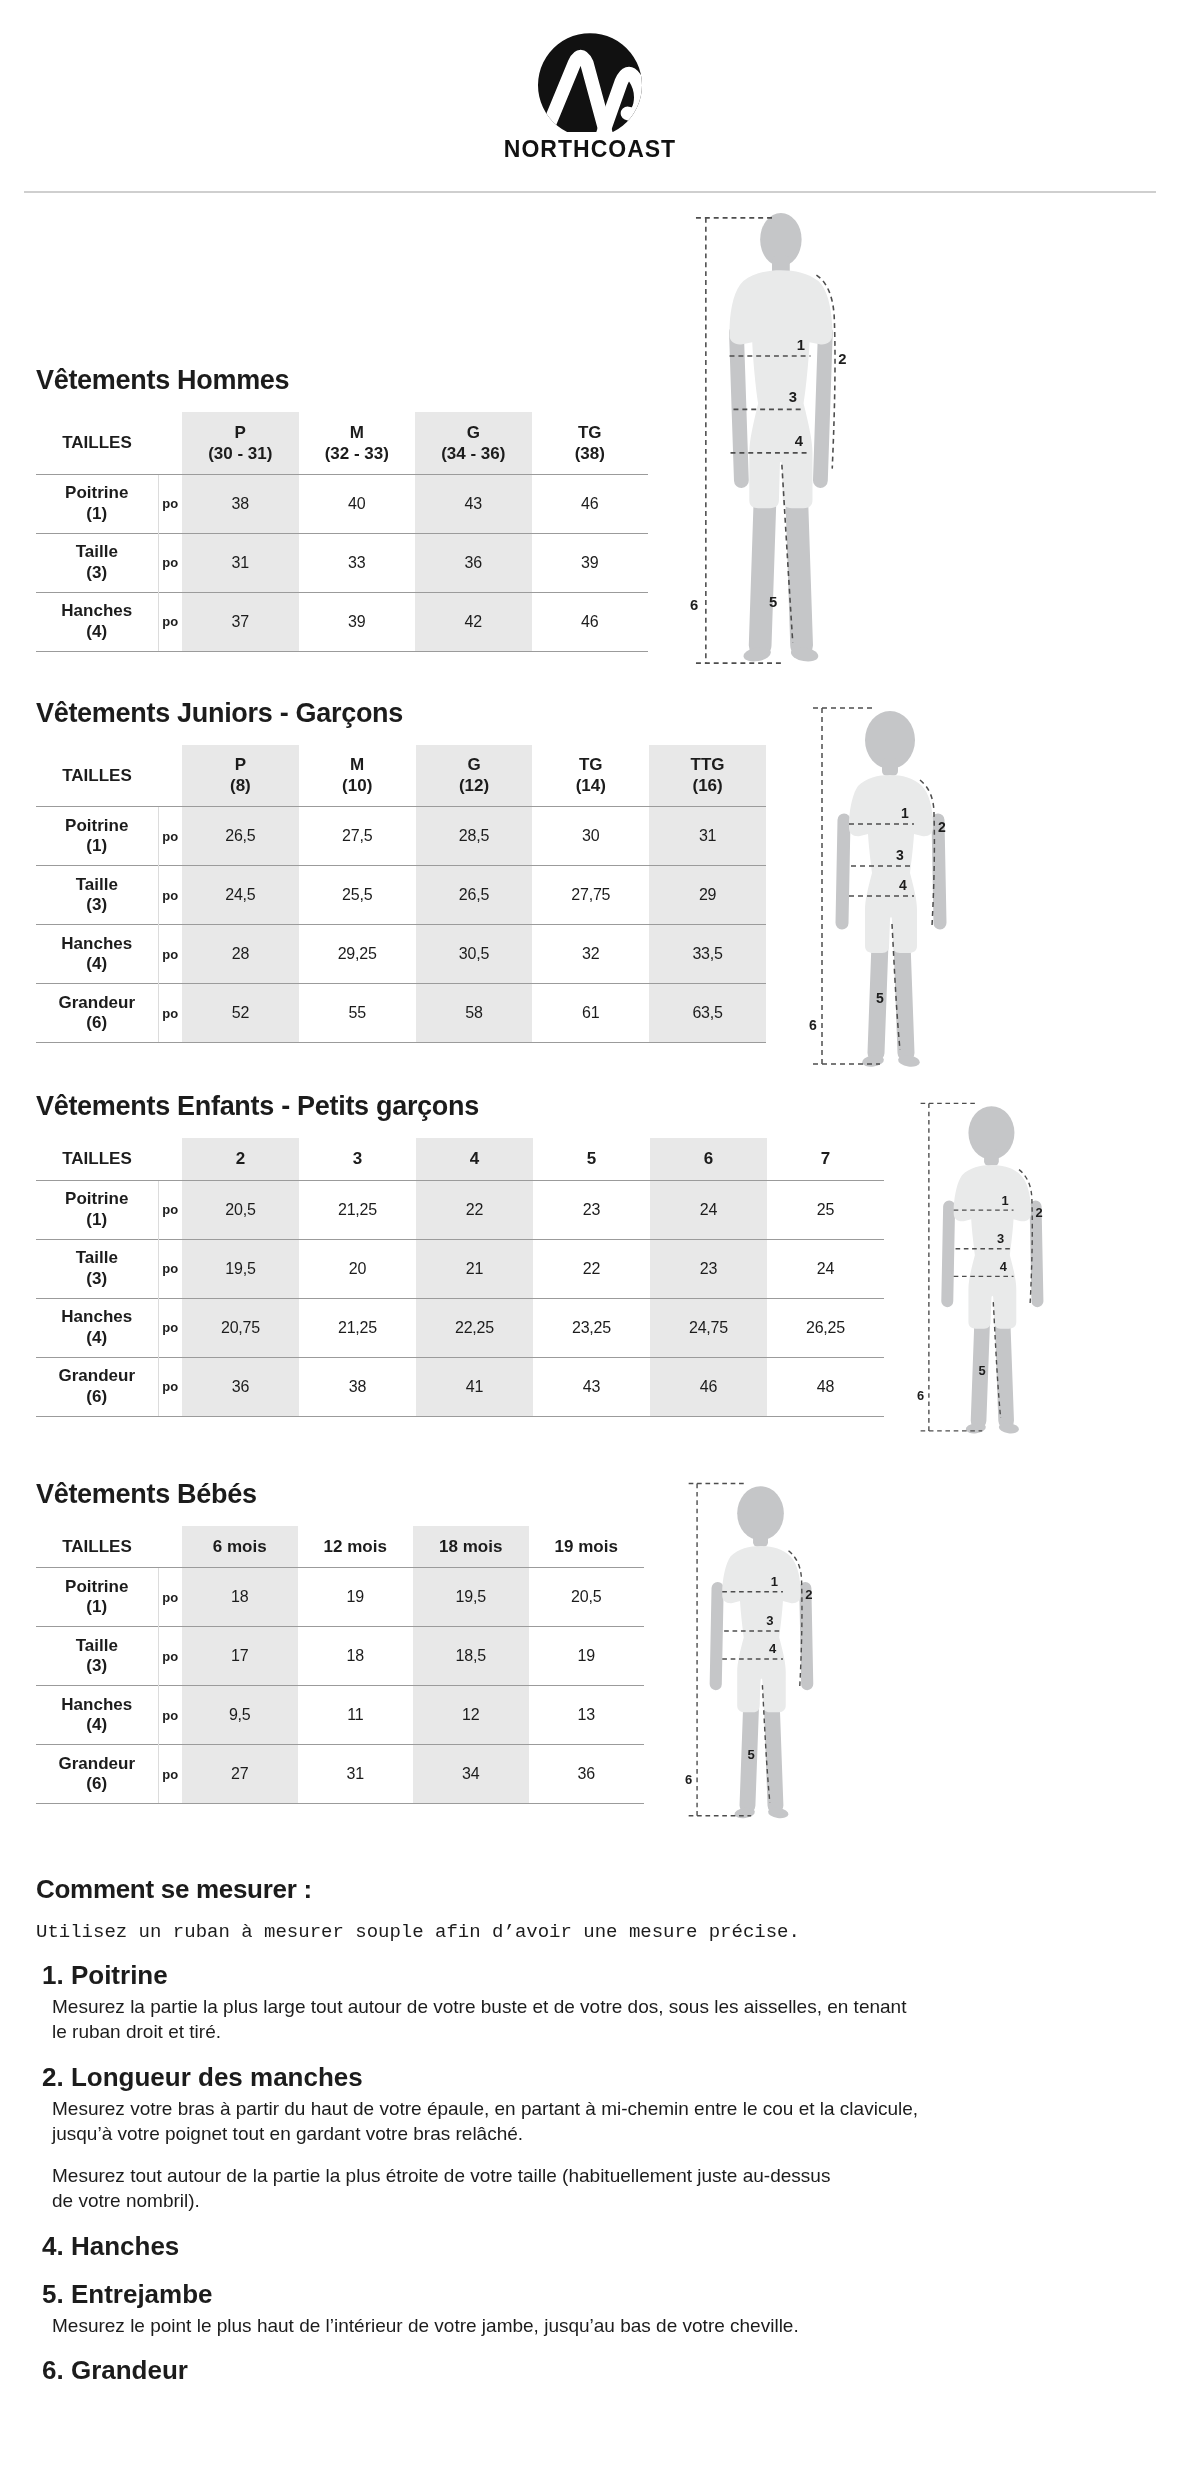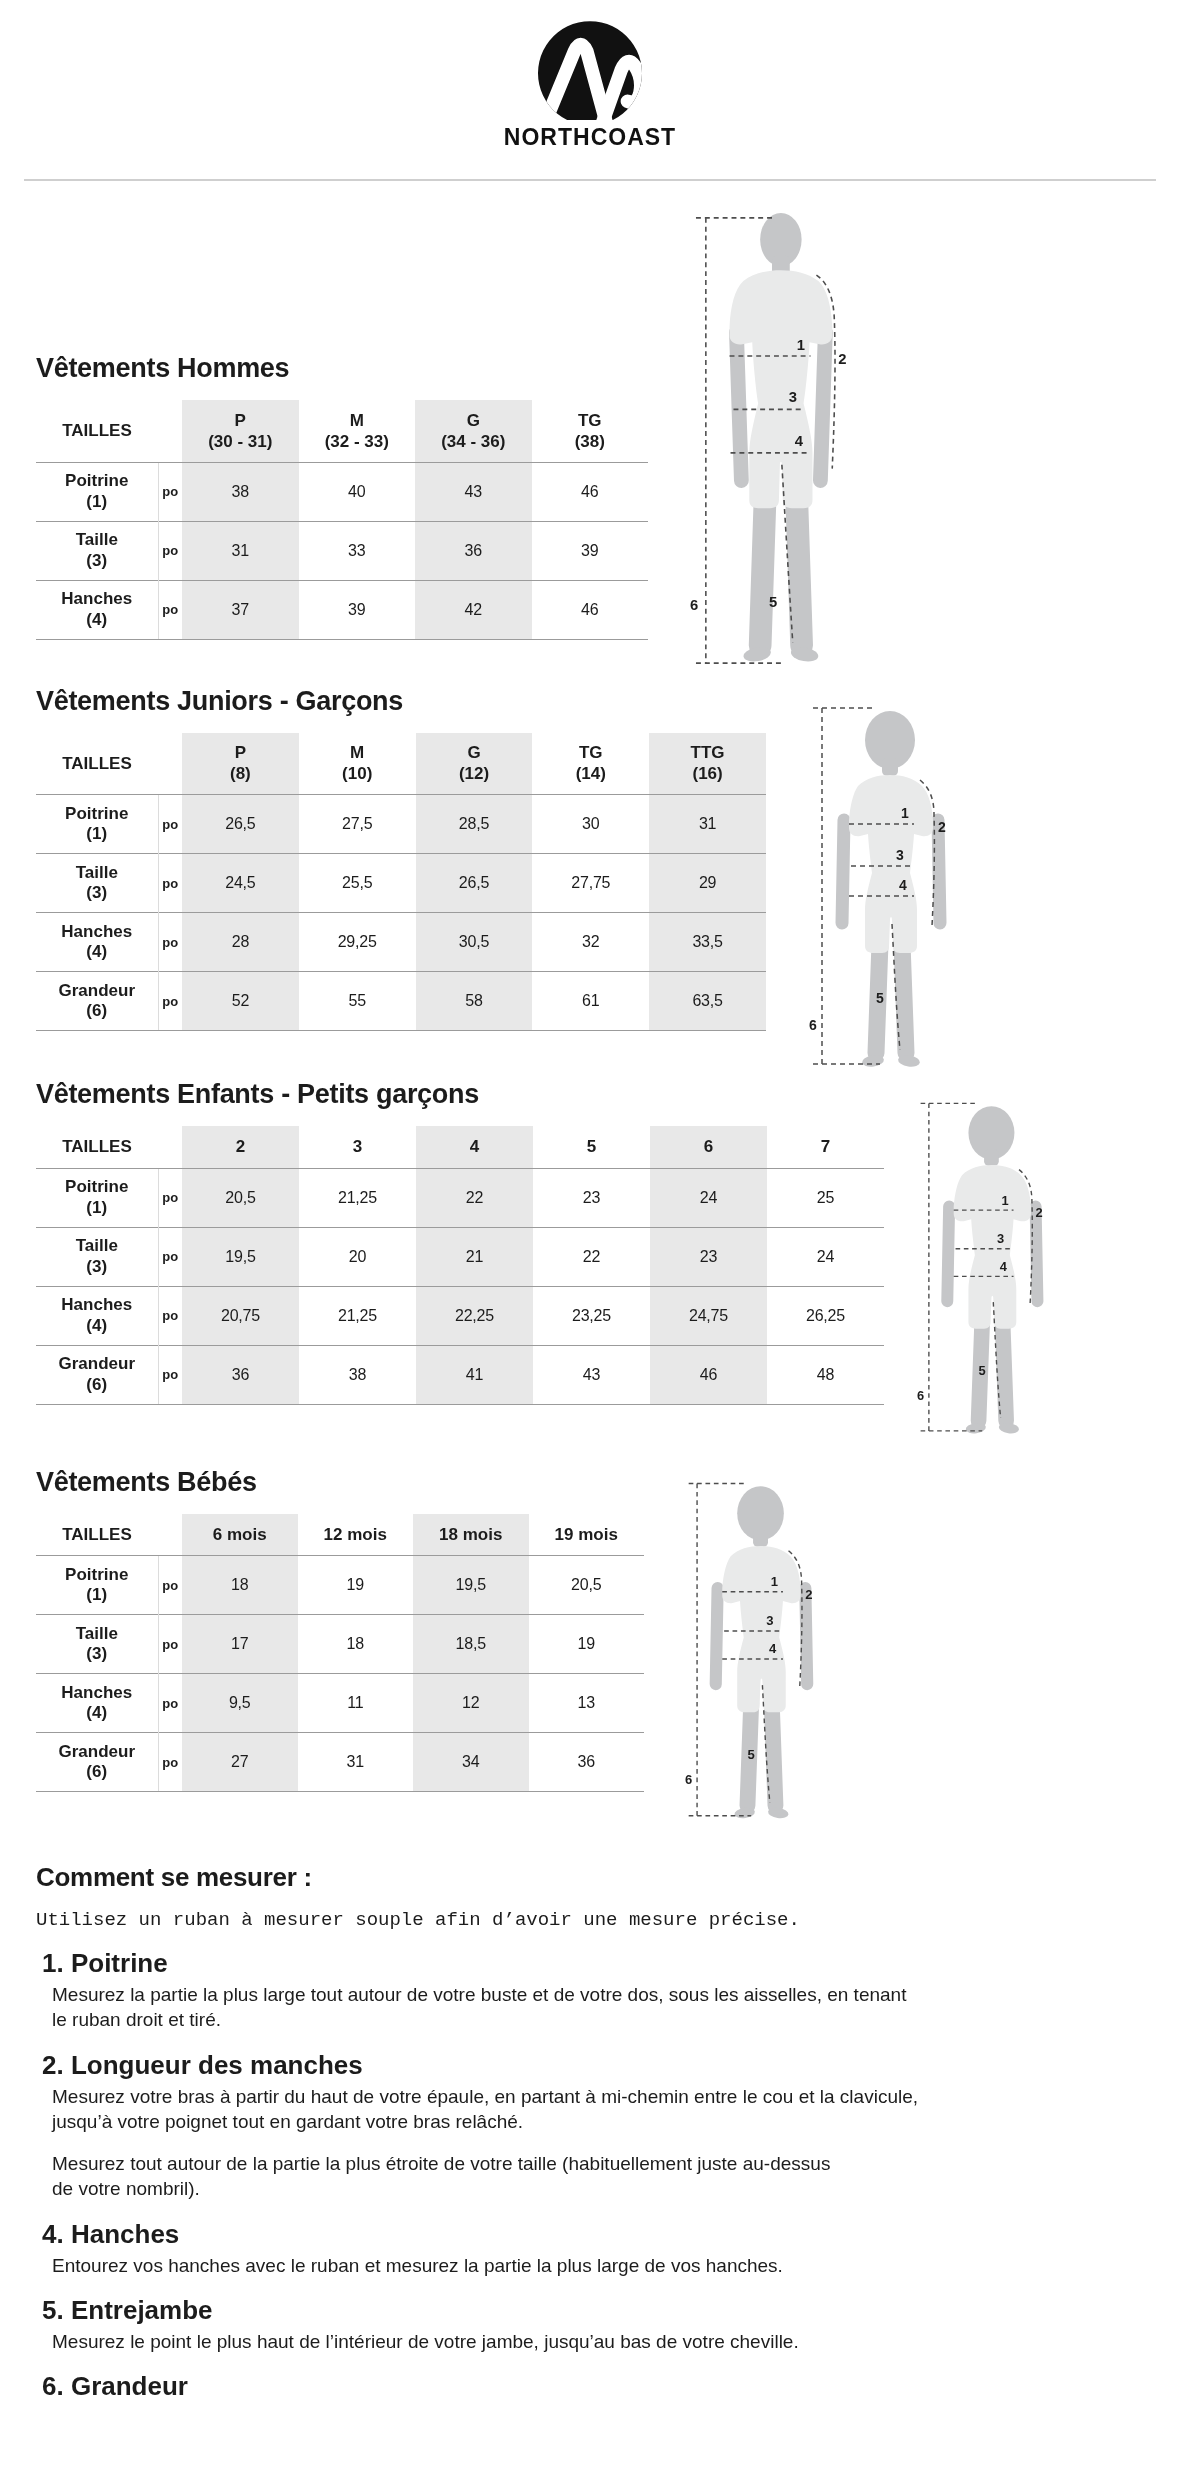--- a/index.html
+++ b/index.html
@@ -6,21 +6,21 @@
   html,body { margin:0; padding:0; background:#fff; }
   body {
     width:1180px;
     font-family:"Liberation Sans", sans-serif;
     color:#1c1c1c;
     -webkit-font-smoothing:antialiased;
   }
   .page { position:relative; width:1180px; min-height:2489px; overflow:hidden; }
 
   
-  .header { padding-top:18px; text-align:center; }
+  .header { padding-top:30px; text-align:center; }
   .logo-mark { display:block; margin:0 auto; width:126px; height:104px; }
   .brand-name { font-size:23px; font-weight:bold; letter-spacing:1px; margin-top:2px; color:#111; }
   .divider { border:none; border-top:2px solid #cfcfcf; margin:28px 24px 0 24px; }
 
   
   .section { margin-left:36px; }
   .section-title { font-size:27px; font-weight:bold; margin:0 0 16px 0; letter-spacing:-0.3px; }
   .sec-hommes  { margin-top:172px; }
   .sec-juniors { margin-top:46px; }
   .sec-enfants { margin-top:48px; }
@@ -496,21 +496,20 @@
       <div class="item-head"><span class="item-num">2.</span> <span>Longueur des manches</span></div>
       <p class="item-text">Mesurez votre bras à partir du haut de votre épaule, en partant à mi-chemin entre le cou et la clavicule,
 jusqu’à votre poignet tout en gardant votre bras relâché.</p>
     </div>
     <div class="howto-item">
       <p class="item-text">Mesurez tout autour de la partie la plus étroite de votre taille (habituellement juste au-dessus
 de votre nombril).</p>
     </div>
     <div class="howto-item">
       <div class="item-head"><span class="item-num">4.</span> <span>Hanches</span></div>
-      <p class="item-text">Entourez vos hanches avec le ruban et mesurez la partie la plus large de vos hanches.</p>
     </div>
     <div class="howto-item">
       <div class="item-head"><span class="item-num">5.</span> <span>Entrejambe</span></div>
       <p class="item-text">Mesurez le point le plus haut de l’intérieur de votre jambe, jusqu’au bas de votre cheville.</p>
     </div>
     <div class="howto-item">
       <div class="item-head"><span class="item-num">6.</span> <span>Grandeur</span></div>
     </div>
   </div>
 

